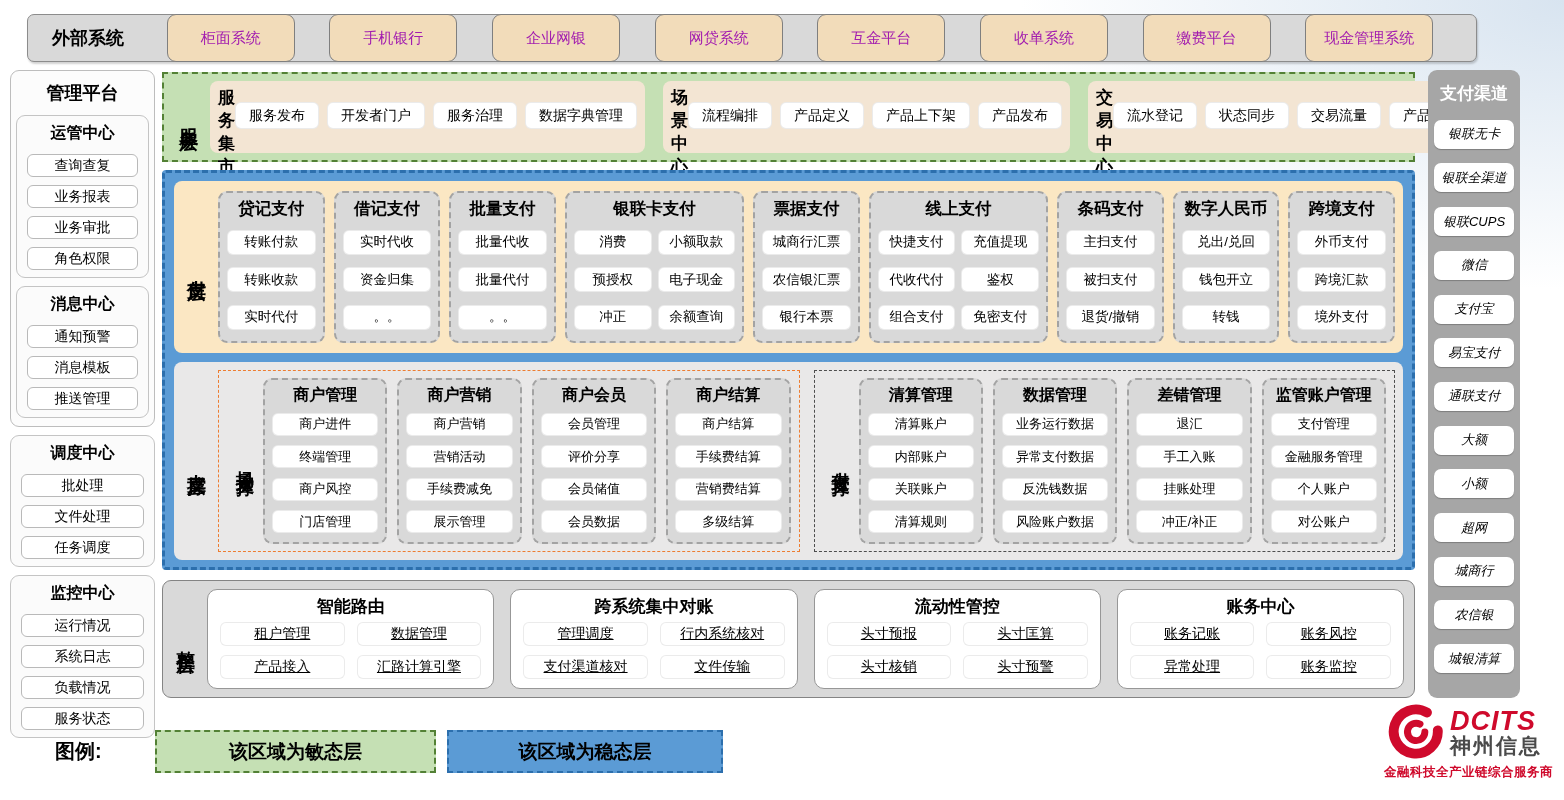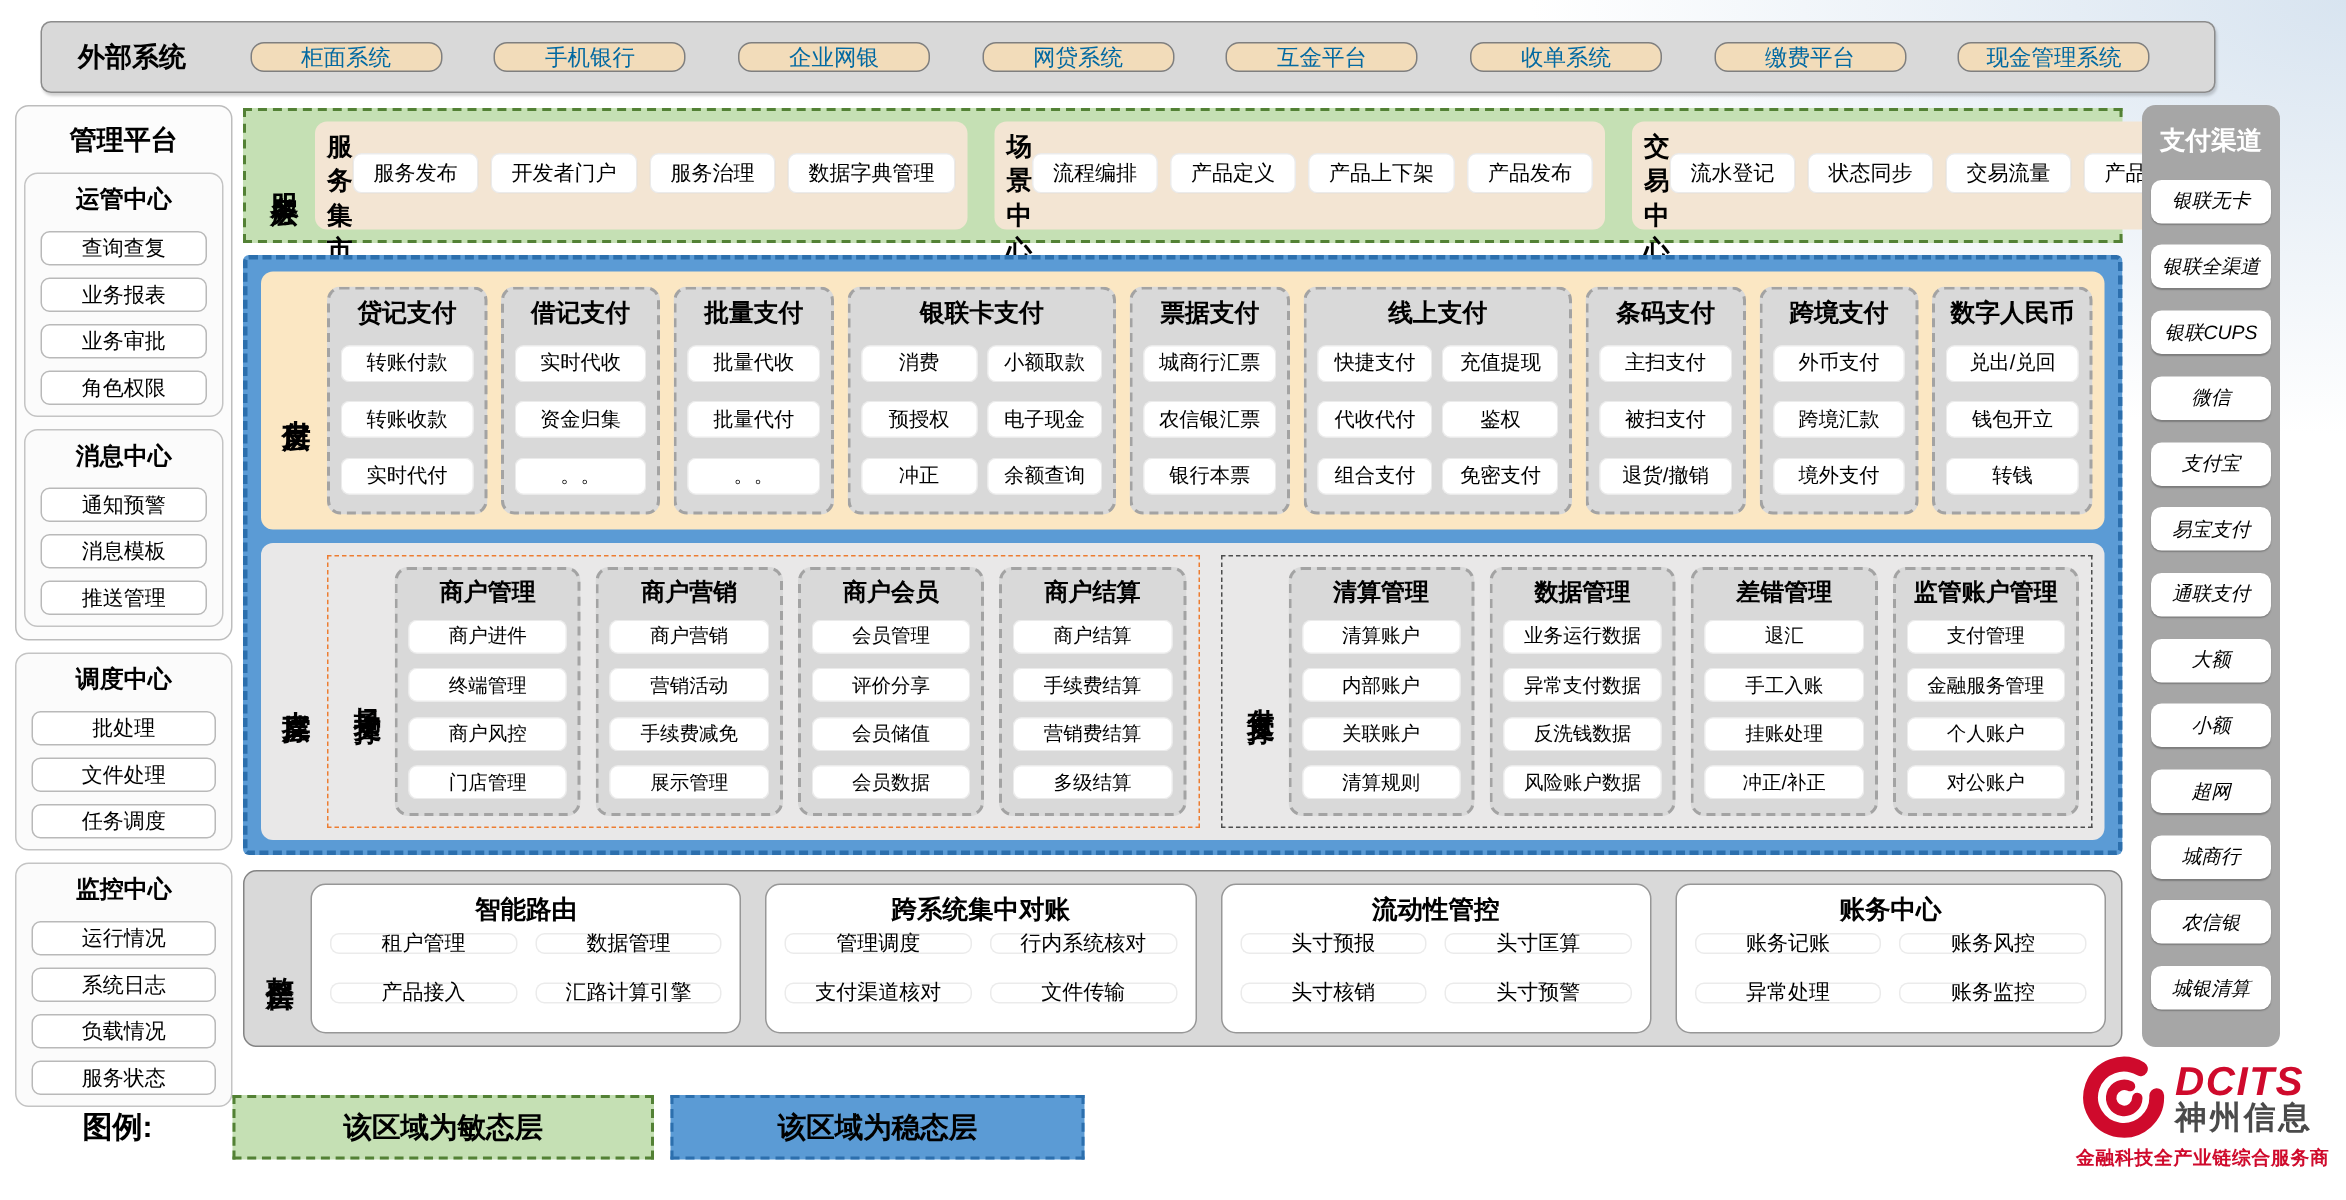--- a/index.html
+++ b/index.html
@@ -6,22 +6,22 @@
   body { font-family:"Liberation Sans", sans-serif; background:#fff; }
   #app { position:relative; width:1564px; height:800px; background:#fff; overflow:hidden; }
   #app::before { content:""; position:absolute; top:0; right:0; width:620px; height:330px;
     background:radial-gradient(ellipse at 100% 0%, #d8e4f0 0%, rgba(216,228,240,0) 62%); pointer-events:none; }
 
   
   .topbar { position:absolute; top:14px; left:27px; width:1450px; height:48px; background:#d9d9d9;
     border:1.5px solid #8c8c8c; border-radius:7px; display:flex; align-items:center; box-shadow:1px 2px 2px rgba(0,0,0,.18); }
   .topbar-label { font-weight:bold; font-size:18px; color:#000; margin-left:24px; white-space:nowrap; }
   .topbar-items { flex:1; display:flex; justify-content:space-evenly; align-items:center; padding:0 8px; }
-  .tan-btn { width:128px; height:20px; background:#f2dcba; border:1.5px solid #7f7f7f; border-radius:9px;
-    display:flex; align-items:center; justify-content:center; font-size:15px; color:#0369a1; white-space:nowrap;font-family:Liberation Mono, monospace; }
+  .tan-btn { width:128px; height:48px; background:#f2dcba; border:1.5px solid #7f7f7f; border-radius:9px;
+    display:flex; align-items:center; justify-content:center; font-size:15px; color:#a21caf; white-space:nowrap;font-family:Liberation Mono, monospace; }
 
   
   .mgmt { position:absolute; top:70px; left:10px; width:145px; }
   .mgmt-box { background:#fcfcfc; border:1.5px solid #bdbdbd; border-radius:9px; padding:5px 5px 8px 5px; }
   .mgmt-title { text-align:center; font-weight:bold; font-size:18px; padding:5px 0 2px; }
   .mgmt-group { background:#fbfbfb; border:1.5px solid #c4c4c4; border-radius:9px; padding:4px 4px 7px; margin-top:8px; }
   .group-title { text-align:center; font-weight:bold; font-size:16px; padding:3px 0 2px; }
   .side-btn { height:23px; margin:8px 6px 0; background:#fff; border:1.5px solid #b9b9b9; border-radius:6px;
     display:flex; align-items:center; justify-content:center; font-size:14px; white-space:nowrap; }
 
@@ -68,21 +68,21 @@
   .sup-col .col-title { font-size:16px; }
 
   
   .integration { position:absolute; top:580px; left:162px; width:1253px; height:118px; background:#d9d9d9;
     border:1.5px solid #848484; border-radius:9px; display:flex; align-items:center; padding:6px 10px 6px 2px; }
   .integration .vlabel { width:42px; font-size:19px; letter-spacing:2px; }
   .int-modules { flex:1; display:flex; gap:16px; height:100px; }
   .int-module { flex:1; background:#ffffff; border:1px solid #979797; border-radius:10px; padding:2px 12px 8px; display:flex; flex-direction:column; }
   .int-module .col-title { font-size:17px; padding:3px 0 4px; }
   .int-grid { flex:1; display:grid; grid-template-columns:1fr 1fr; gap:8px 12px; }
-  .int-grid .white-btn { height:14px; font-size:14px; }
+  .int-grid .white-btn { height:24px; font-size:14px;text-decoration:underline; }
 
   
   .channels { position:absolute; top:70px; left:1428px; width:92px; height:628px; background:#a6a6a6;
     border-radius:9px; padding:8px 6px 10px; display:flex; flex-direction:column; }
   .channels-title { text-align:center; color:#fff; font-weight:bold; font-size:17px; padding:4px 0 0; white-space:nowrap; }
   .chan-items { flex:1; display:flex; flex-direction:column; justify-content:space-evenly;font-style:italic; }
   .chan-btn { height:29px; background:#fff; border-radius:7px; display:flex; align-items:center; justify-content:center;
     font-size:13px; white-space:nowrap; box-shadow:0 1px 1px rgba(0,0,0,.25); }
 
   
@@ -249,33 +249,33 @@
           </div>
           <div class="pay-col">
             <div class="col-title">条码支付</div>
             <div class="col-grid">
               <div class="white-btn">主扫支付</div>
               <div class="white-btn">被扫支付</div>
               <div class="white-btn">退货/撤销</div>
             </div>
           </div>
           <div class="pay-col">
+            <div class="col-title">数字人民币</div>
+            <div class="col-grid">
+              <div class="white-btn">兑出/兑回</div>
+              <div class="white-btn">钱包开立</div>
+              <div class="white-btn">转钱</div>
+            </div>
+          </div>
+          <div class="pay-col">
             <div class="col-title">跨境支付</div>
             <div class="col-grid">
               <div class="white-btn">外币支付</div>
               <div class="white-btn">跨境汇款</div>
               <div class="white-btn">境外支付</div>
-            </div>
-          </div>
-          <div class="pay-col">
-            <div class="col-title">数字人民币</div>
-            <div class="col-grid">
-              <div class="white-btn">兑出/兑回</div>
-              <div class="white-btn">钱包开立</div>
-              <div class="white-btn">转钱</div>
             </div>
           </div>
         </div>
     </div>
     <div class="sup-panel">
       <div class="vlabel">支撑层</div>
       <div class="sup-sections" id="support-sections">
           <div class="sup-section" style="border-color: rgb(237, 125, 49);">
             <div class="vlabel">场景支撑</div>
             <div class="sup-cols">

